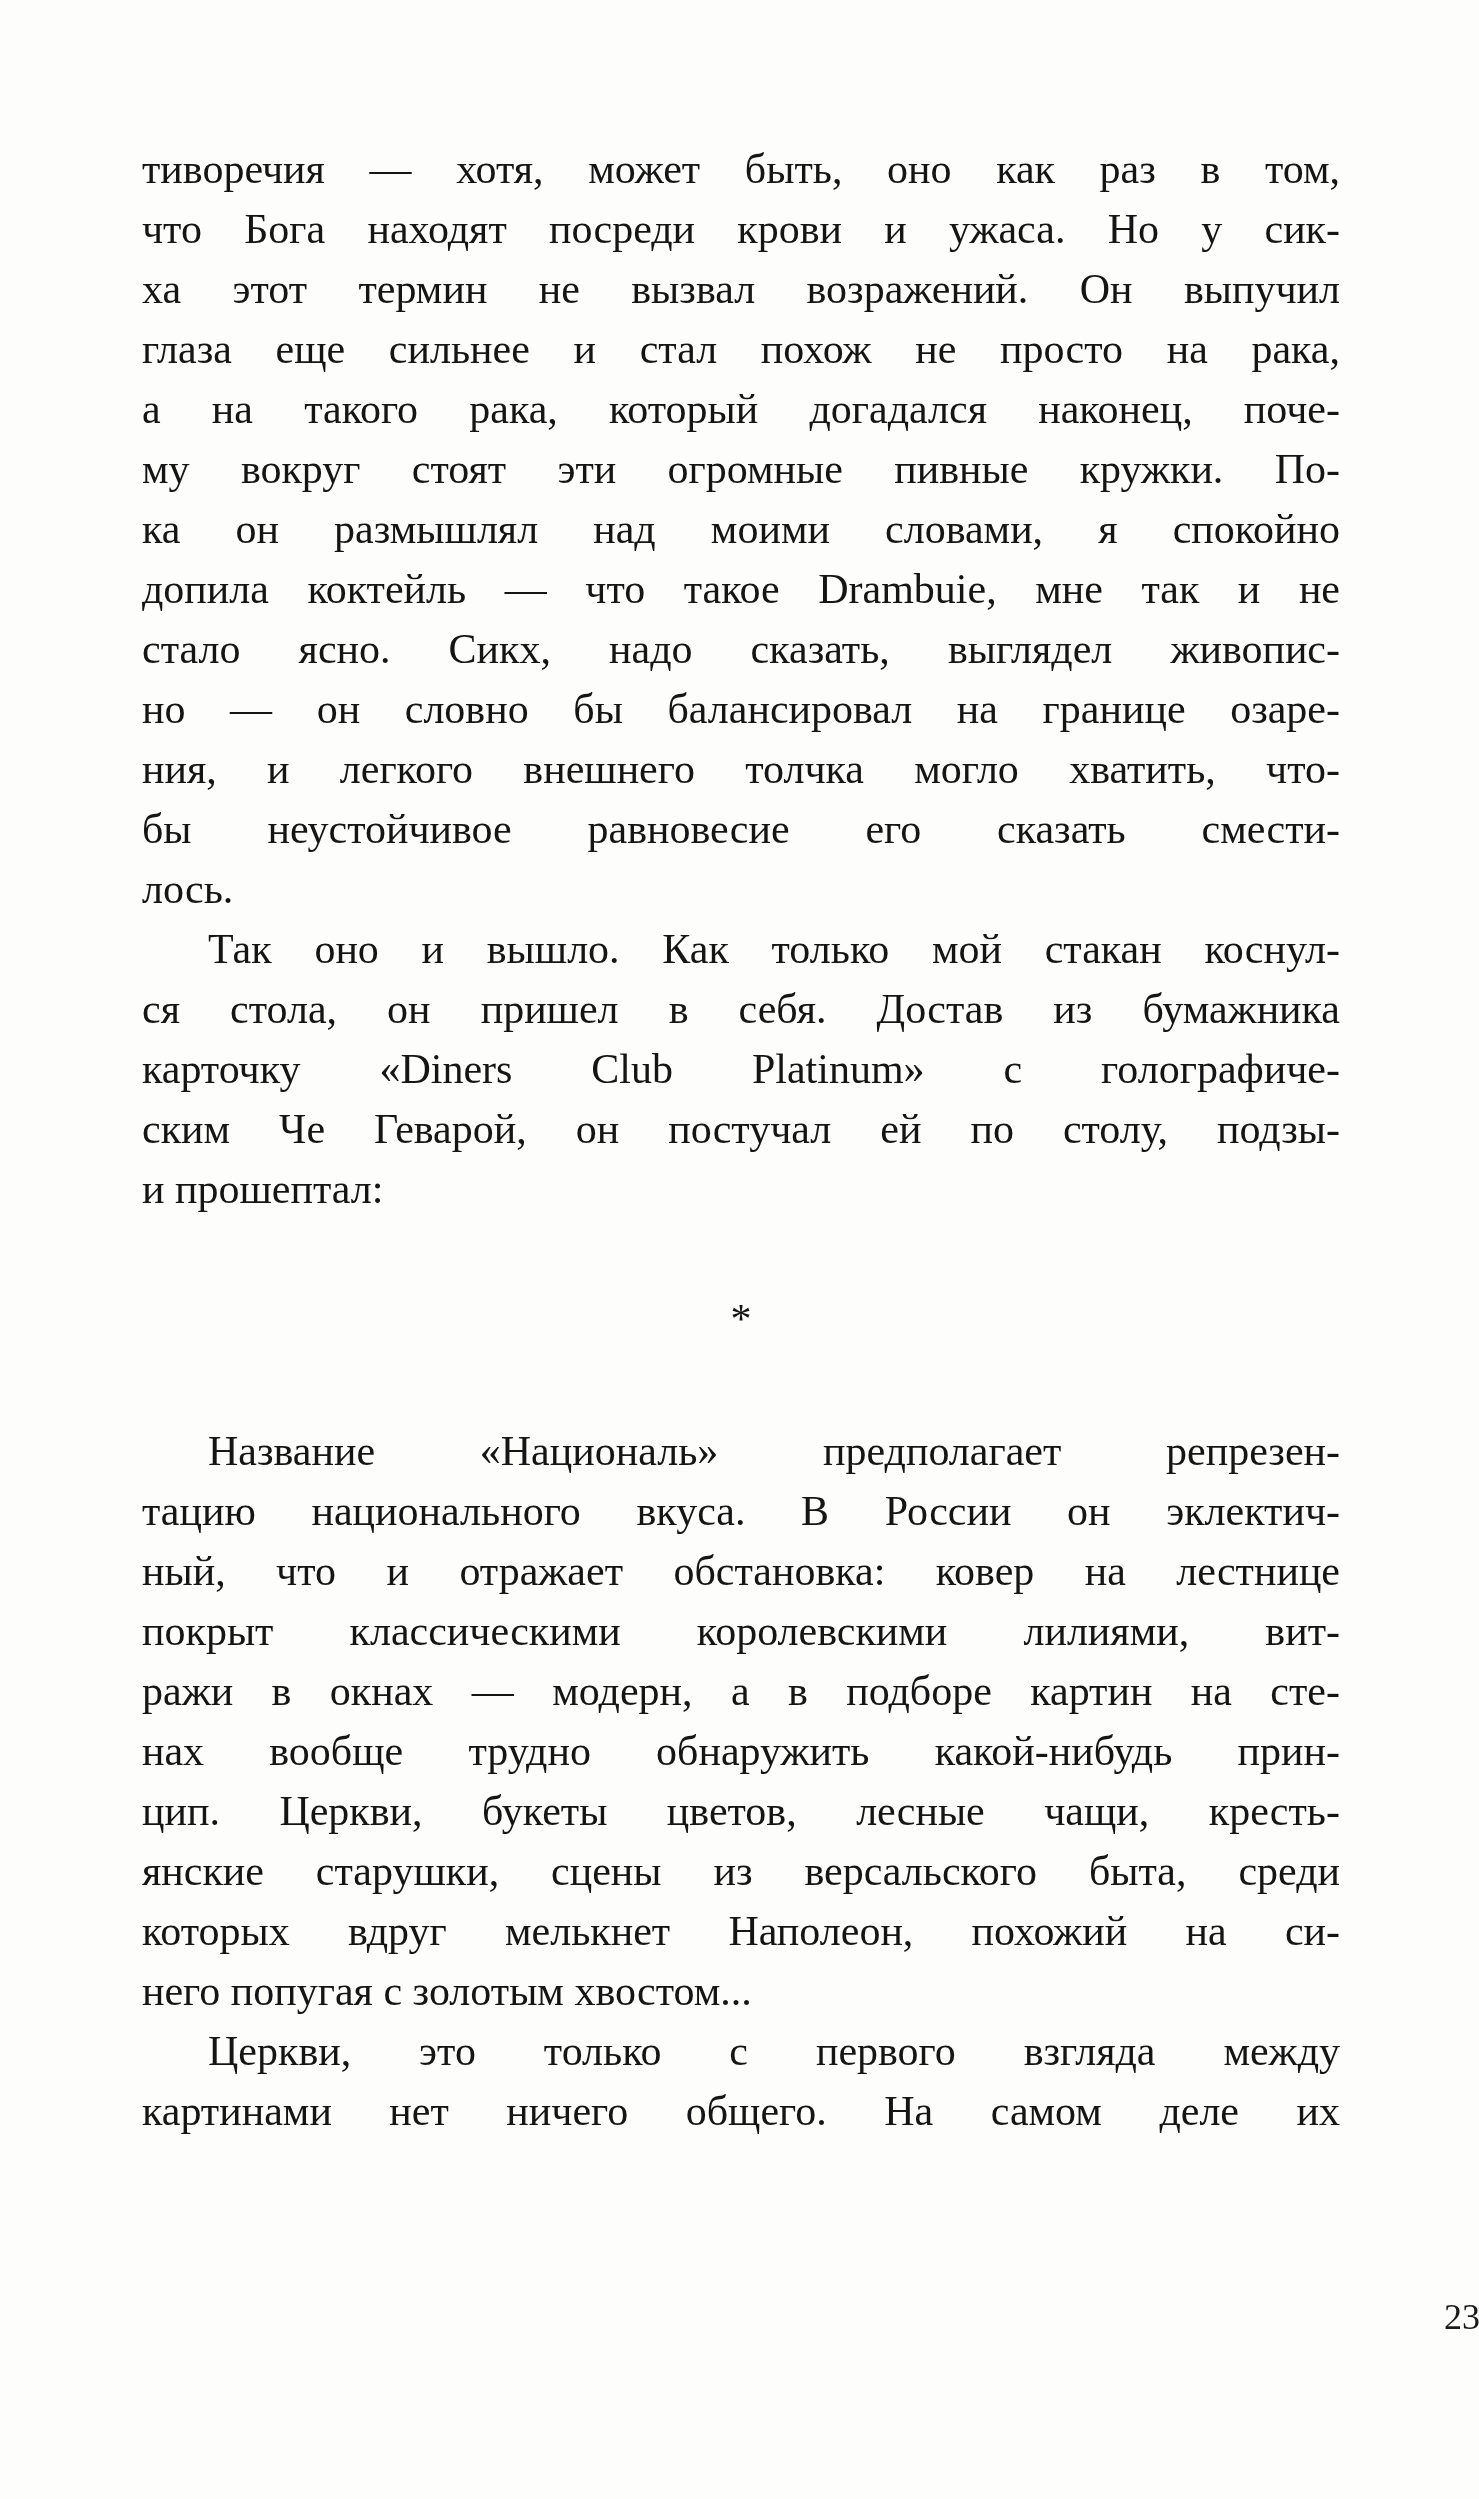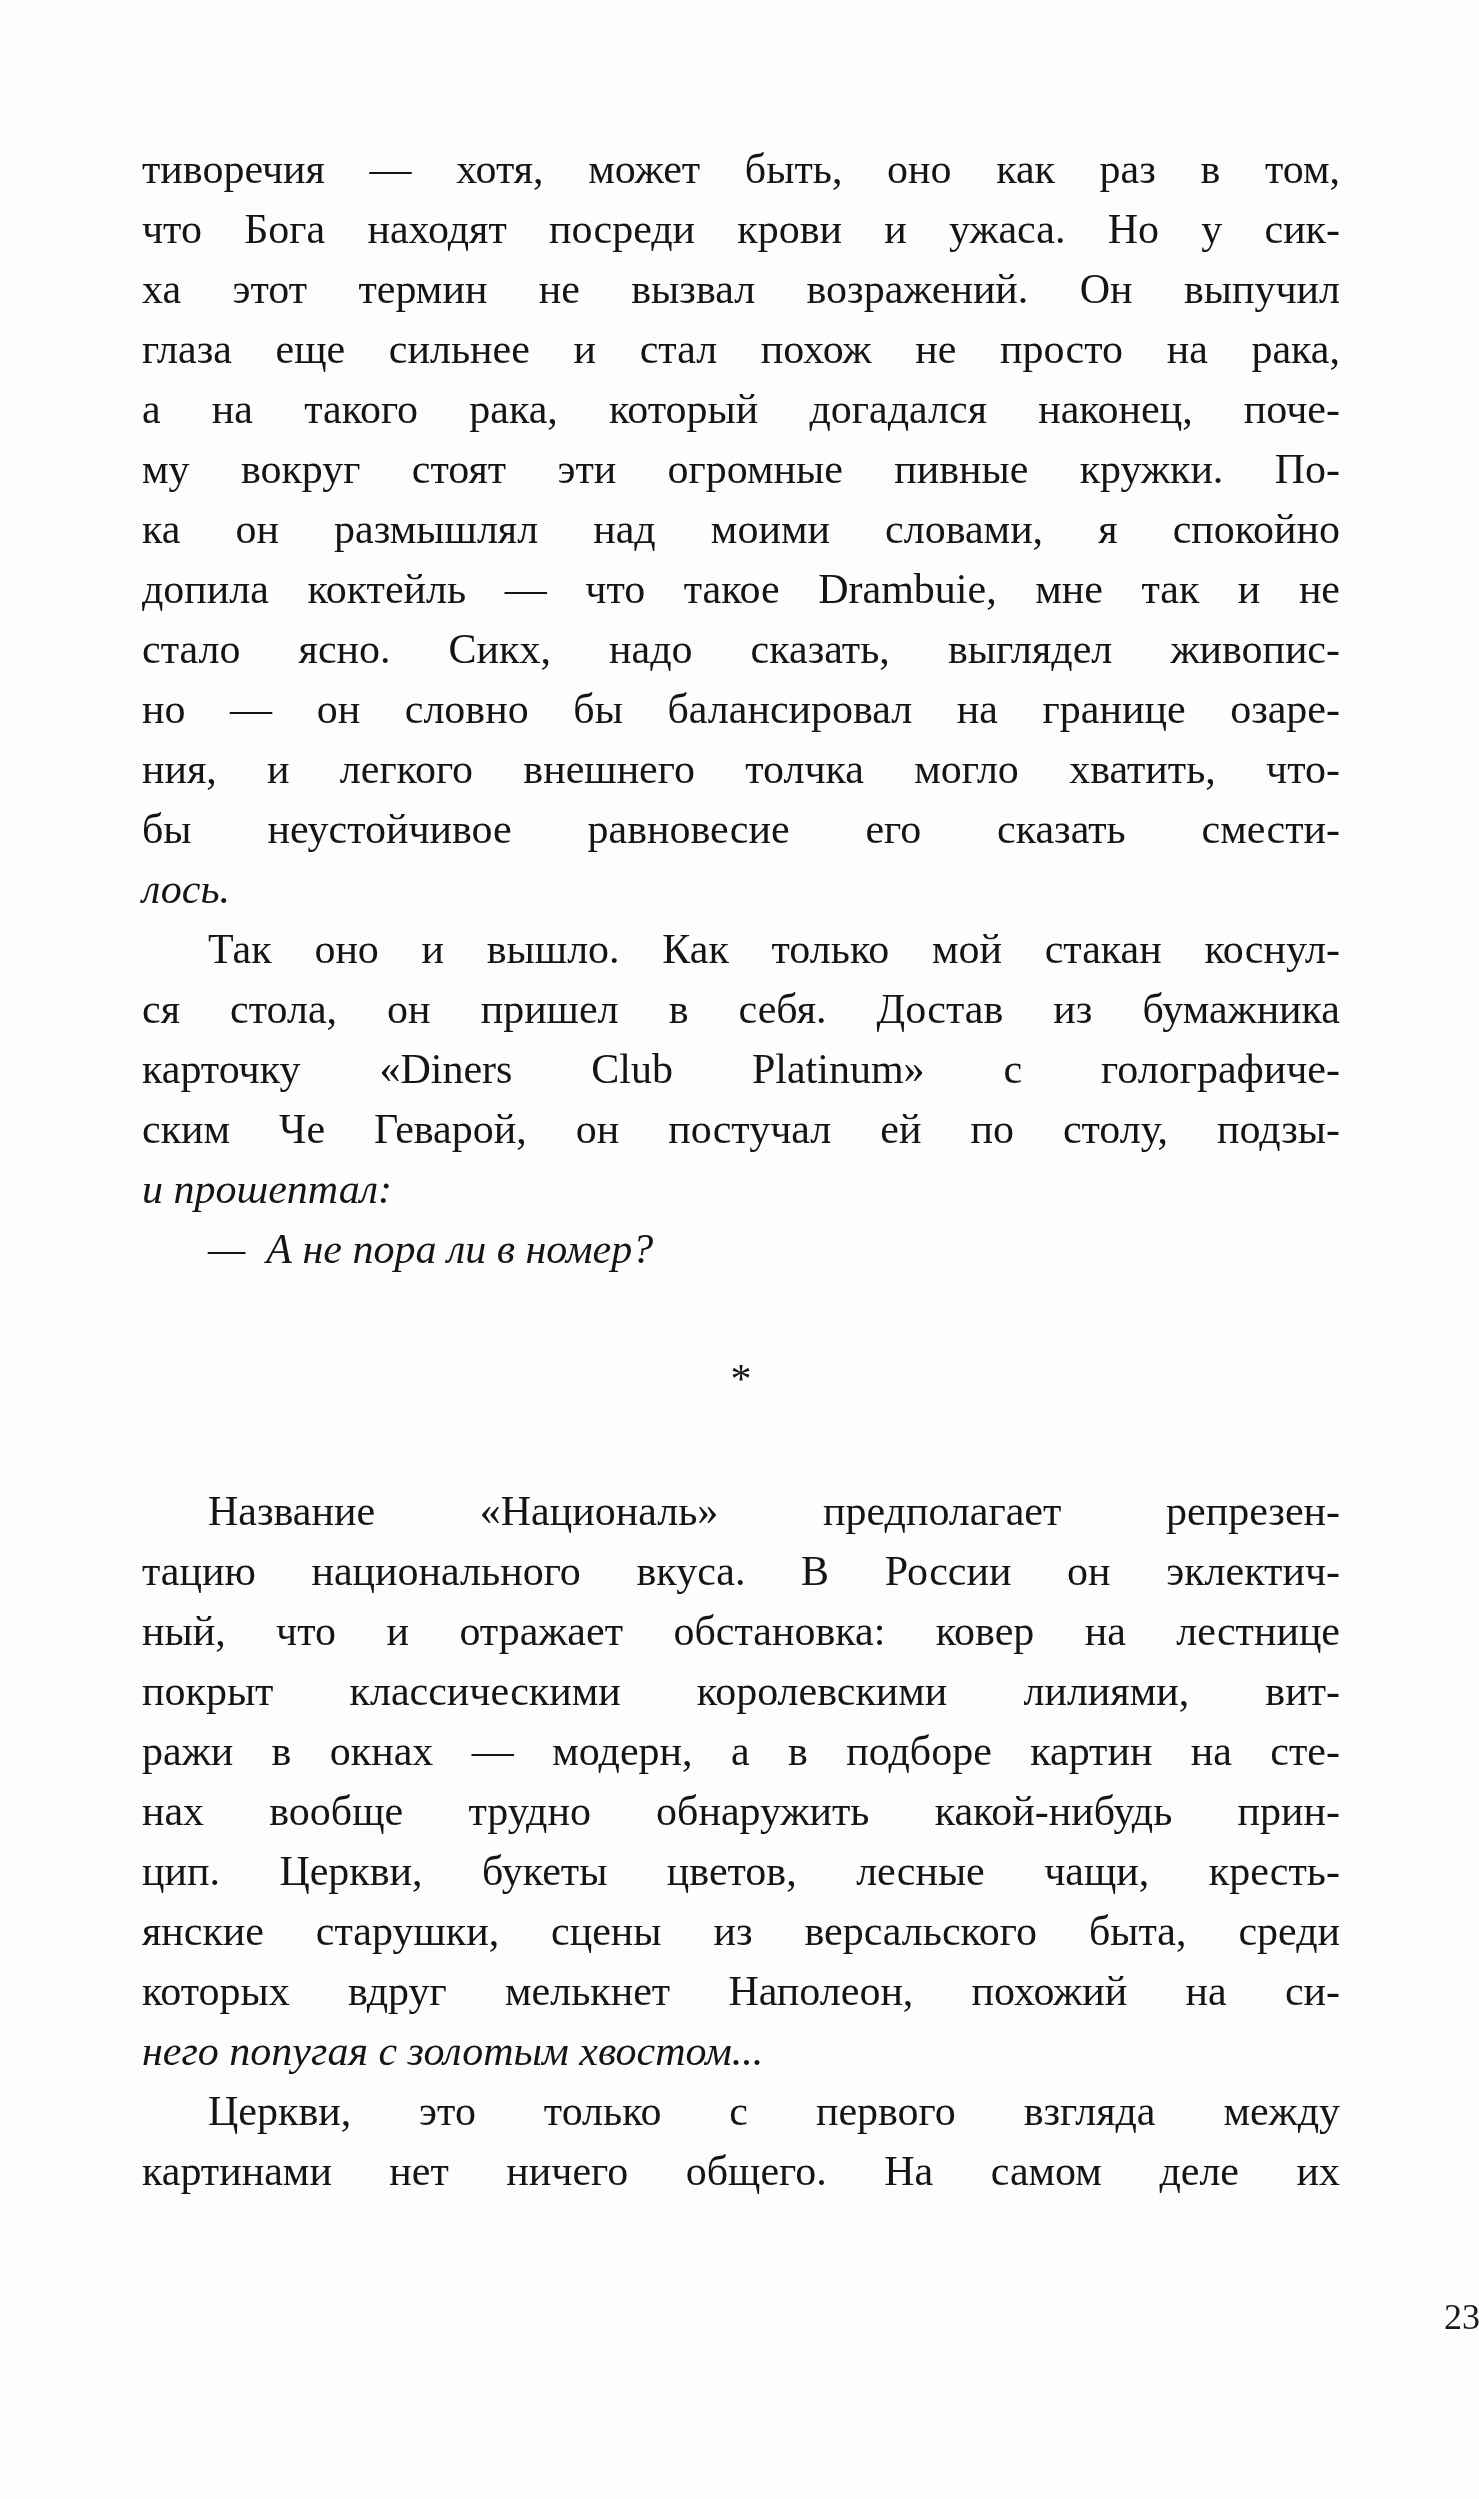--- a/index.html
+++ b/index.html
@@ -24,21 +24,20 @@
   }
   .para { }
   .line {
     text-align: justify;
     text-align-last: justify;
     white-space: pre-wrap;
   }
   .line.no-just {
     text-align: right;
     text-align-last: left;
-    font-style: italic;
   }
   .para.indent .line:first-child {
     text-indent: 66px;
   }
   .separator {
     text-align: center;
     margin: 70px 0 72px 0;
     font-size: 42px;
     line-height: 60px;
   }
@@ -73,23 +72,20 @@
         <div class="line">бы неустойчивое равновесие его сказать смести-</div>
         <div class="line no-just">лось.</div>
       </div>
       <div class="para indent">
         <div class="line">Так оно и вышло. Как только мой стакан коснул-</div>
         <div class="line">ся стола, он пришел в себя. Достав из бумажника</div>
         <div class="line">карточку «Diners Club Platinum» с голографиче-</div>
         <div class="line">ским Че Геварой, он постучал ей по столу, подзы-</div>
         <div class="line no-just">и прошептал:</div>
       </div>
-      <div class="para indent">
-        <div class="line no-just">—  А не пора ли в номер?</div>
-      </div>
       <div class="separator">*</div>
       <div class="para indent">
         <div class="line">Название «Националь» предполагает репрезен-</div>
         <div class="line">тацию национального вкуса. В России он эклектич-</div>
         <div class="line">ный, что и отражает обстановка: ковер на лестнице</div>
         <div class="line">покрыт классическими королевскими лилиями, вит-</div>
         <div class="line">ражи в окнах — модерн, а в подборе картин на сте-</div>
         <div class="line">нах вообще трудно обнаружить какой-нибудь прин-</div>
         <div class="line">цип. Церкви, букеты цветов, лесные чащи, кресть-</div>
         <div class="line">янские старушки, сцены из версальского быта, среди</div>

